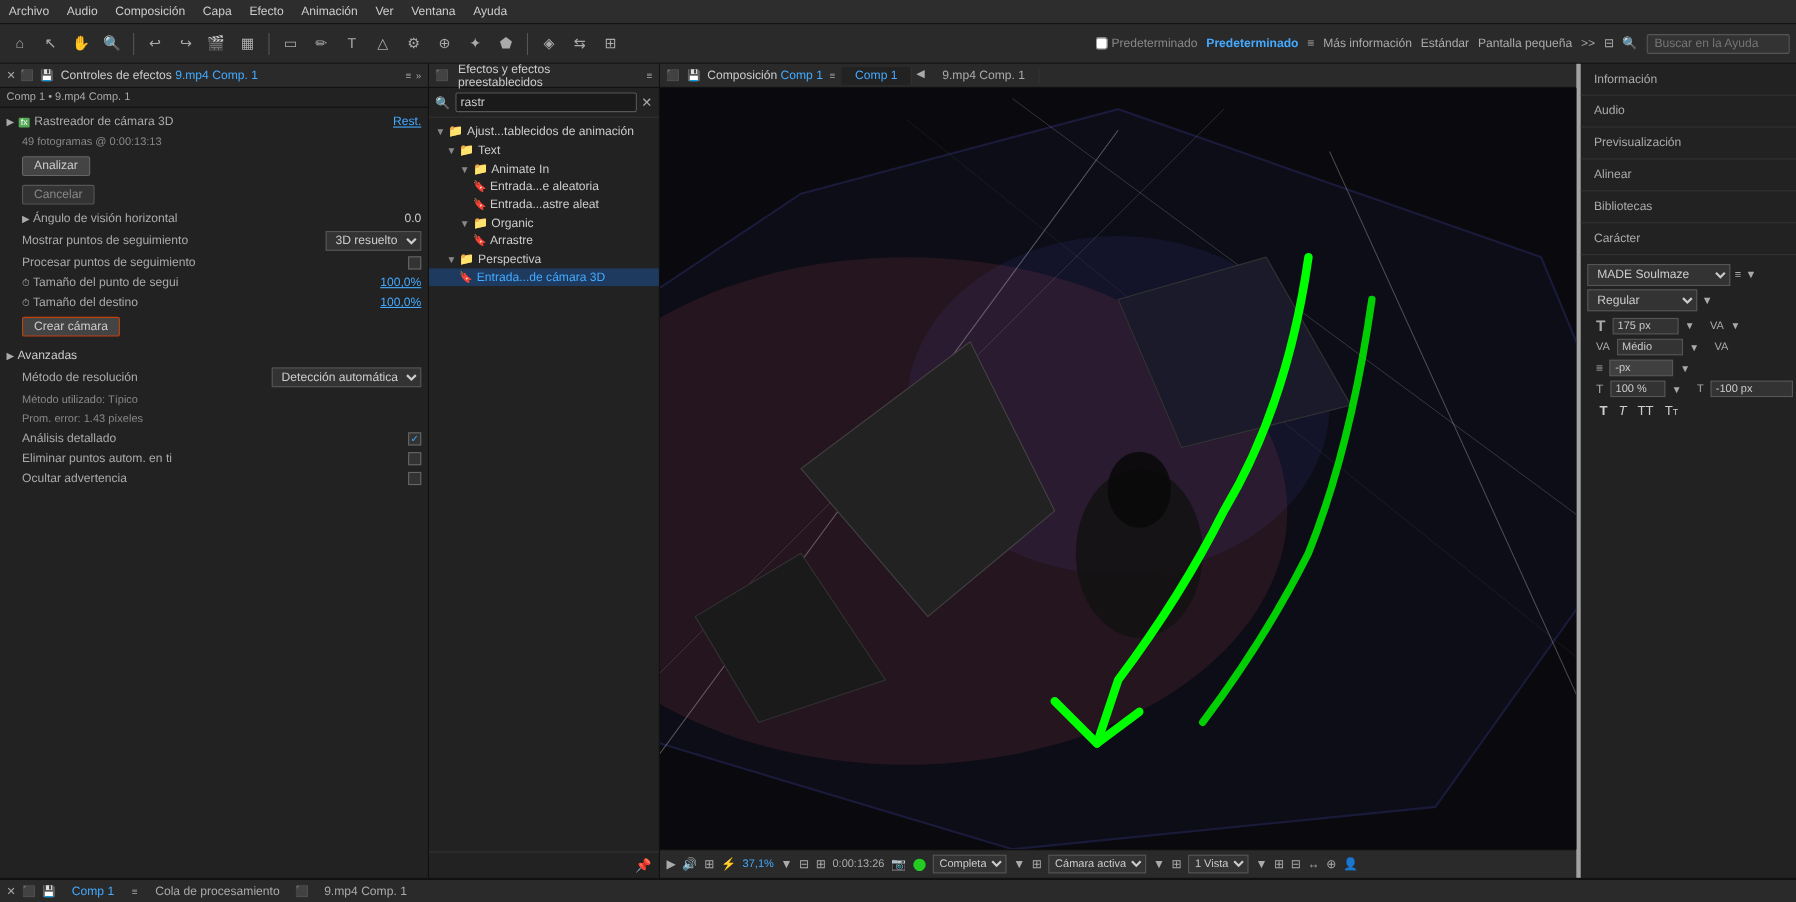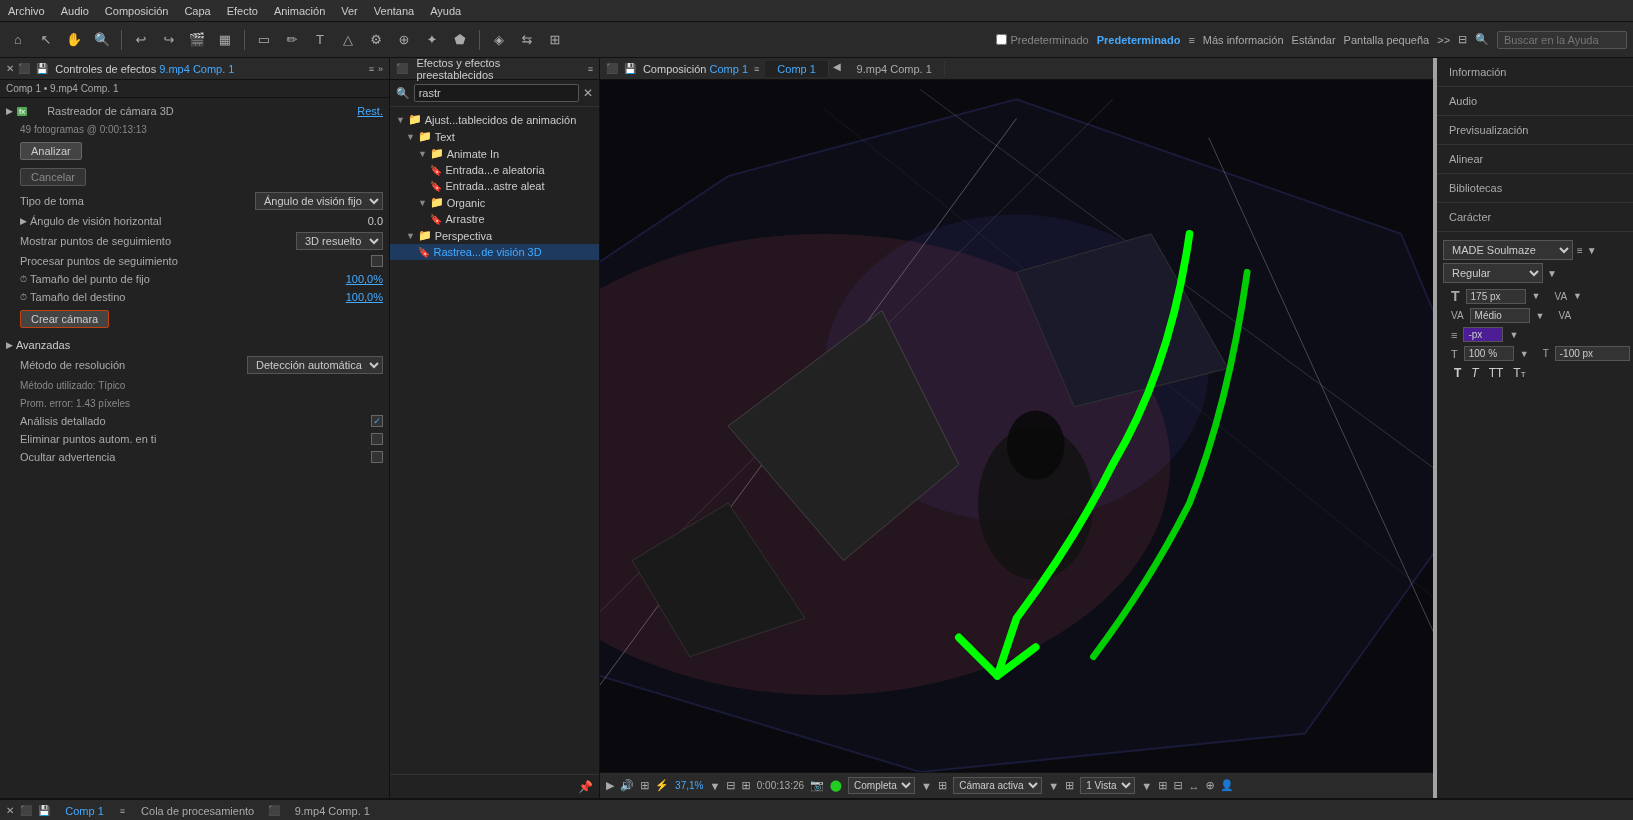--- a/index.html
+++ b/index.html
@@ -473,42 +473,36 @@
       <span class="panel-arrow">≡</span>
       <span class="panel-arrow">»</span>
     </div>
     <div style="padding:3px 6px;font-size:10px;color:#aaa;border-bottom:1px solid #111;">
       <span>Comp 1 • 9.mp4 Comp. 1</span>
     </div>
     <div class="effects-panel">
 
       <div class="effect-row">
         <span style="color:#aaa;font-size:9px;margin-right:4px;">▶</span>
-        <span style="background:#5a5;color:#fff;font-size:8px;padding:0 2px;margin-right:20px;border-radius:1px;">fx</span>
+        <span style="background:#5a5;color:#fff;font-size:8px;padding:0 2px;margin-right:4px;border-radius:1px;">fx</span>
         <span class="effect-label rastreador">Rastreador de cámara 3D</span>
         <span class="value-blue" style="margin-left:8px;">Rest.</span>
       </div>
 
       <div class="effect-row row-indented">
         <span style="color:#888;font-size:10px;">49 fotogramas @ 0:00:13:13</span>
       </div>
 
       <div class="effect-row row-indented">
         <button class="analizar-btn">Analizar</button>
       </div>
       <div class="effect-row row-indented">
         <button class="cancelar-btn">Cancelar</button>
       </div>
 
-      <div class="effect-row row-indented">
-        <span class="effect-label">Tipo de toma</span>
-        <select class="dropdown-select">
-          <option>Ángulo de visión fijo</option>
-        </select>
-      </div>
 
       <div class="effect-row row-indented">
         <span style="color:#aaa;font-size:9px;margin-right:3px;">▶</span>
         <span class="effect-label">Ángulo de visión horizontal</span>
         <span class="value-normal">0.0</span>
       </div>
 
       <div class="effect-row row-indented">
         <span class="effect-label">Mostrar puntos de seguimiento</span>
         <select class="dropdown-select">
@@ -516,21 +510,21 @@
         </select>
       </div>
 
       <div class="effect-row row-indented">
         <span class="effect-label">Procesar puntos de seguimiento</span>
         <div class="checkbox-wrap"></div>
       </div>
 
       <div class="effect-row row-indented">
         <span style="color:#aaa;font-size:9px;margin-right:3px;">⏱</span>
-        <span class="effect-label">Tamaño del punto de fijo</span>
+        <span class="effect-label">Tamaño del punto de segui</span>
         <span class="value-blue">100,0%</span>
       </div>
 
       <div class="effect-row row-indented">
         <span style="color:#aaa;font-size:9px;margin-right:3px;">⏱</span>
         <span class="effect-label">Tamaño del destino</span>
         <span class="value-blue">100,0%</span>
       </div>
 
       <div class="effect-row row-indented">
@@ -620,21 +614,21 @@
         <span class="file-icon">🔖</span>
         <span>Arrastre</span>
       </div>
       <div class="tree-item tree-indent-1">
         <span class="arrow">▼</span>
         <span class="folder-icon">📁</span>
         <span>Perspectiva</span>
       </div>
       <div class="tree-item tree-indent-2" style="background:#1e3a5f;">
         <span class="file-icon">🔖</span>
-        <span class="highlight-blue">Rastrea...de visión 3D</span>
+        <span class="highlight-blue">Entrada...de cámara 3D</span>
       </div>
     </div>
 
     <div style="height:24px;border-top:1px solid #333;display:flex;align-items:center;justify-content:flex-end;padding:0 6px;">
       <span style="color:#aaa;font-size:12px;">📌</span>
     </div>
   </div>
 
   <div class="right-panel">
     <div class="comp-header">
@@ -761,21 +755,21 @@
 
       <div class="font-size-row">
         <span class="icon" style="font-size:10px;">VA</span>
         <input type="text" value="Médio" style="background: rgb(51, 51, 51); border: 1px solid rgb(85, 85, 85); color: rgb(204, 204, 204); width: 60px; padding: 1px 4px; font-size: 10px;">
         <span style="color:#aaa;font-size:9px;">▼</span>
         <span style="color:#aaa;font-size:10px;margin-left:8px;">VA</span>
       </div>
 
       <div class="font-size-row">
         <span style="color:#aaa;font-size:11px;">≡</span>
-        <input type="text" value="-px" style="background: #4c1d95; border: 1px solid rgb(85, 85, 85); color: rgb(204, 204, 204); width: 40px; padding: 1px 4px; font-size: 10px;">
+        <input type="text" value="-px" style="background: #404040; border: 1px solid rgb(85, 85, 85); color: rgb(204, 204, 204); width: 58px; padding: 1px 4px; font-size: 10px;">
         <span style="color:#aaa;font-size:9px;">▼</span>
       </div>
 
       <div class="font-size-row">
         <span class="icon" style="font-size:11px;">T</span>
         <input type="text" value="100 %" style="background: rgb(51, 51, 51); border: 1px solid rgb(85, 85, 85); color: rgb(204, 204, 204); width: 50px; padding: 1px 4px; font-size: 10px;">
         <span style="color:#aaa;font-size:9px;">▼</span>
         <span style="color:#aaa;font-size:10px;margin-left:8px;">T</span>
         <input type="text" value="-100 px" style="background: rgb(51, 51, 51); border: 1px solid rgb(85, 85, 85); color: rgb(204, 204, 204); width: 75px; padding: 1px 4px; font-size: 10px;">
         <span style="color:#aaa;font-size:9px;">▼</span>

